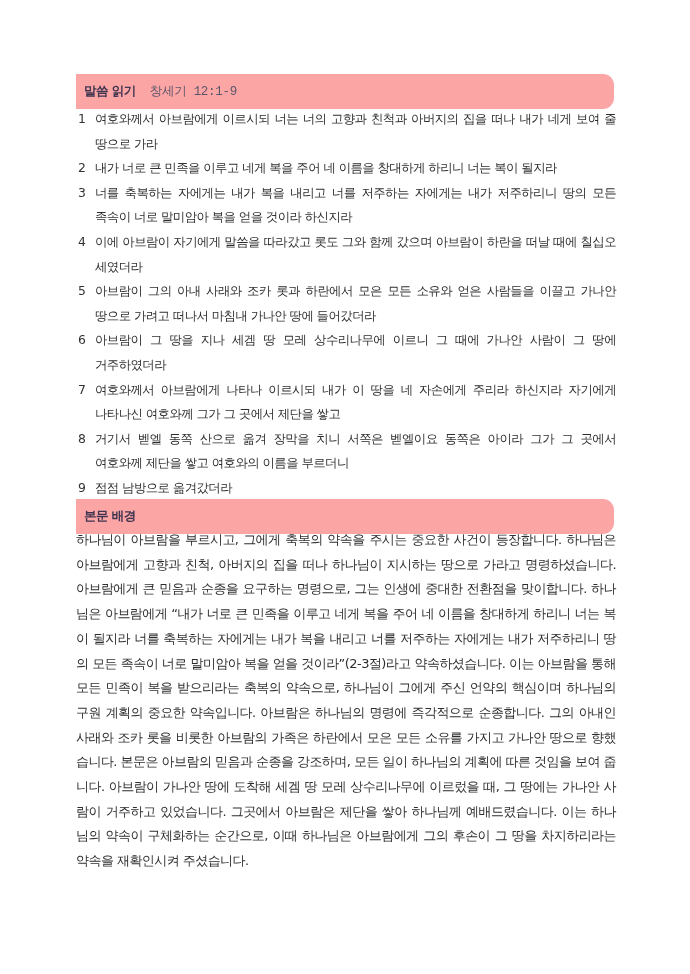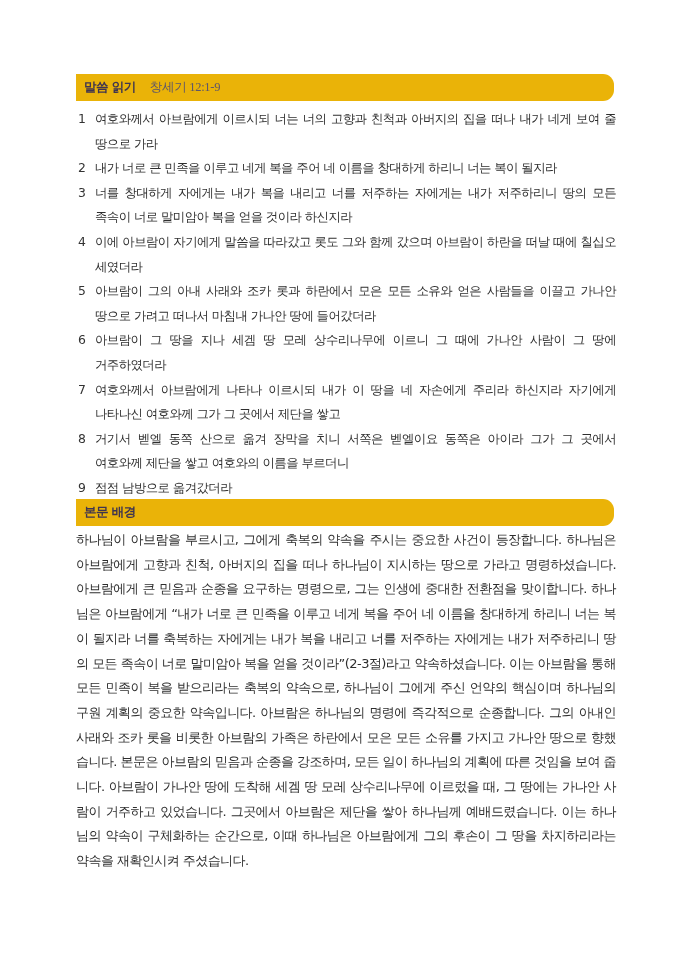--- a/index.html
+++ b/index.html
@@ -3,35 +3,35 @@
 <meta charset="utf-8">
 <style>
   * { margin: 0; padding: 0; box-sizing: border-box; }
   html, body { width: 690px; height: 974px; background: #ffffff; overflow: hidden; }
   body { position: relative; font-family: "DejaVu Sans", "Liberation Sans", sans-serif; color: #2b2b2b; }
 
   .section-bar {
     position: absolute;
     left: 76px;
     width: 538px;
-    height: 27px;
-    background: #eab308;
+    height: 35px;
+    background: #fca5a5;
     border-radius: 0 11px 11px 0;
     display: flex;
     align-items: center;
     padding-left: 8px;
   }
   .section-bar .bar-title {
     font-size: 12.5px;
     font-weight: bold;
     color: #3f3550;
     letter-spacing: -0.5px;
   }
   .section-bar .bar-ref {
-    font-family: Liberation Serif, serif;
+    font-family: Liberation Mono, monospace;
     font-size: 12.5px;
     color: #5d566a;
     margin-left: 14px;
     letter-spacing: -0.3px;
   }
 
   #bar-reading { top: 74px; }
   #bar-background { top: 499px; }
 
   .verses {
@@ -85,21 +85,21 @@
   <li class="verse">
     <span class="verse-num">1</span>
     <span class="verse-text">여호와께서 아브람에게 이르시되 너는 너의 고향과 친척과 아버지의 집을 떠나 내가 네게 보여 줄 땅으로 가라</span>
   </li>
   <li class="verse">
     <span class="verse-num">2</span>
     <span class="verse-text">내가 너로 큰 민족을 이루고 네게 복을 주어 네 이름을 창대하게 하리니 너는 복이 될지라</span>
   </li>
   <li class="verse">
     <span class="verse-num">3</span>
-    <span class="verse-text">너를 창대하게 자에게는 내가 복을 내리고 너를 저주하는 자에게는 내가 저주하리니 땅의 모든 족속이 너로 말미암아 복을 얻을 것이라 하신지라</span>
+    <span class="verse-text">너를 축복하는 자에게는 내가 복을 내리고 너를 저주하는 자에게는 내가 저주하리니 땅의 모든 족속이 너로 말미암아 복을 얻을 것이라 하신지라</span>
   </li>
   <li class="verse">
     <span class="verse-num">4</span>
     <span class="verse-text">이에 아브람이 자기에게 말씀을 따라갔고 롯도 그와 함께 갔으며 아브람이 하란을 떠날 때에 칠십오 세였더라</span>
   </li>
   <li class="verse">
     <span class="verse-num">5</span>
     <span class="verse-text">아브람이 그의 아내 사래와 조카 롯과 하란에서 모은 모든 소유와 얻은 사람들을 이끌고 가나안 땅으로 가려고 떠나서 마침내 가나안 땅에 들어갔더라</span>
   </li>
   <li class="verse">

